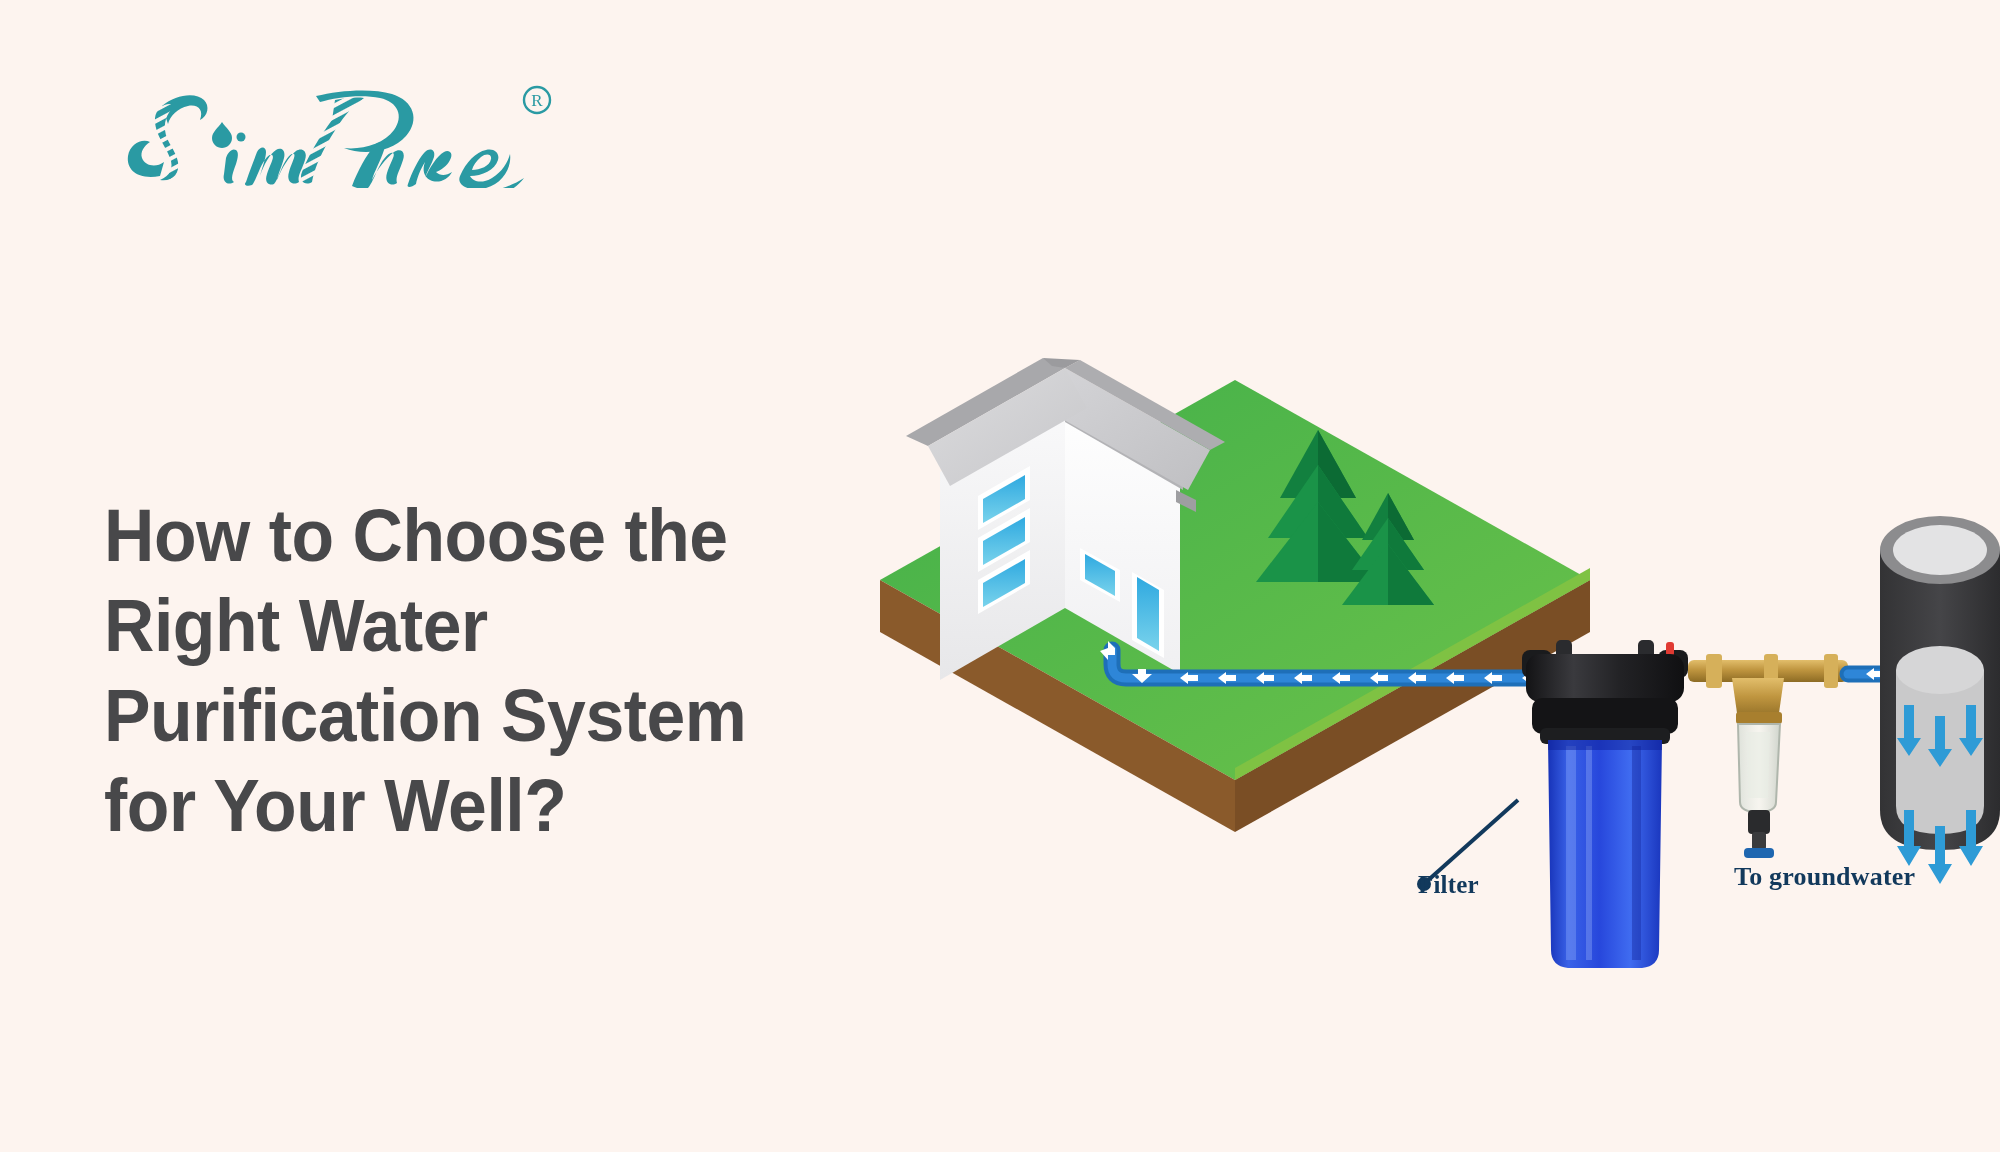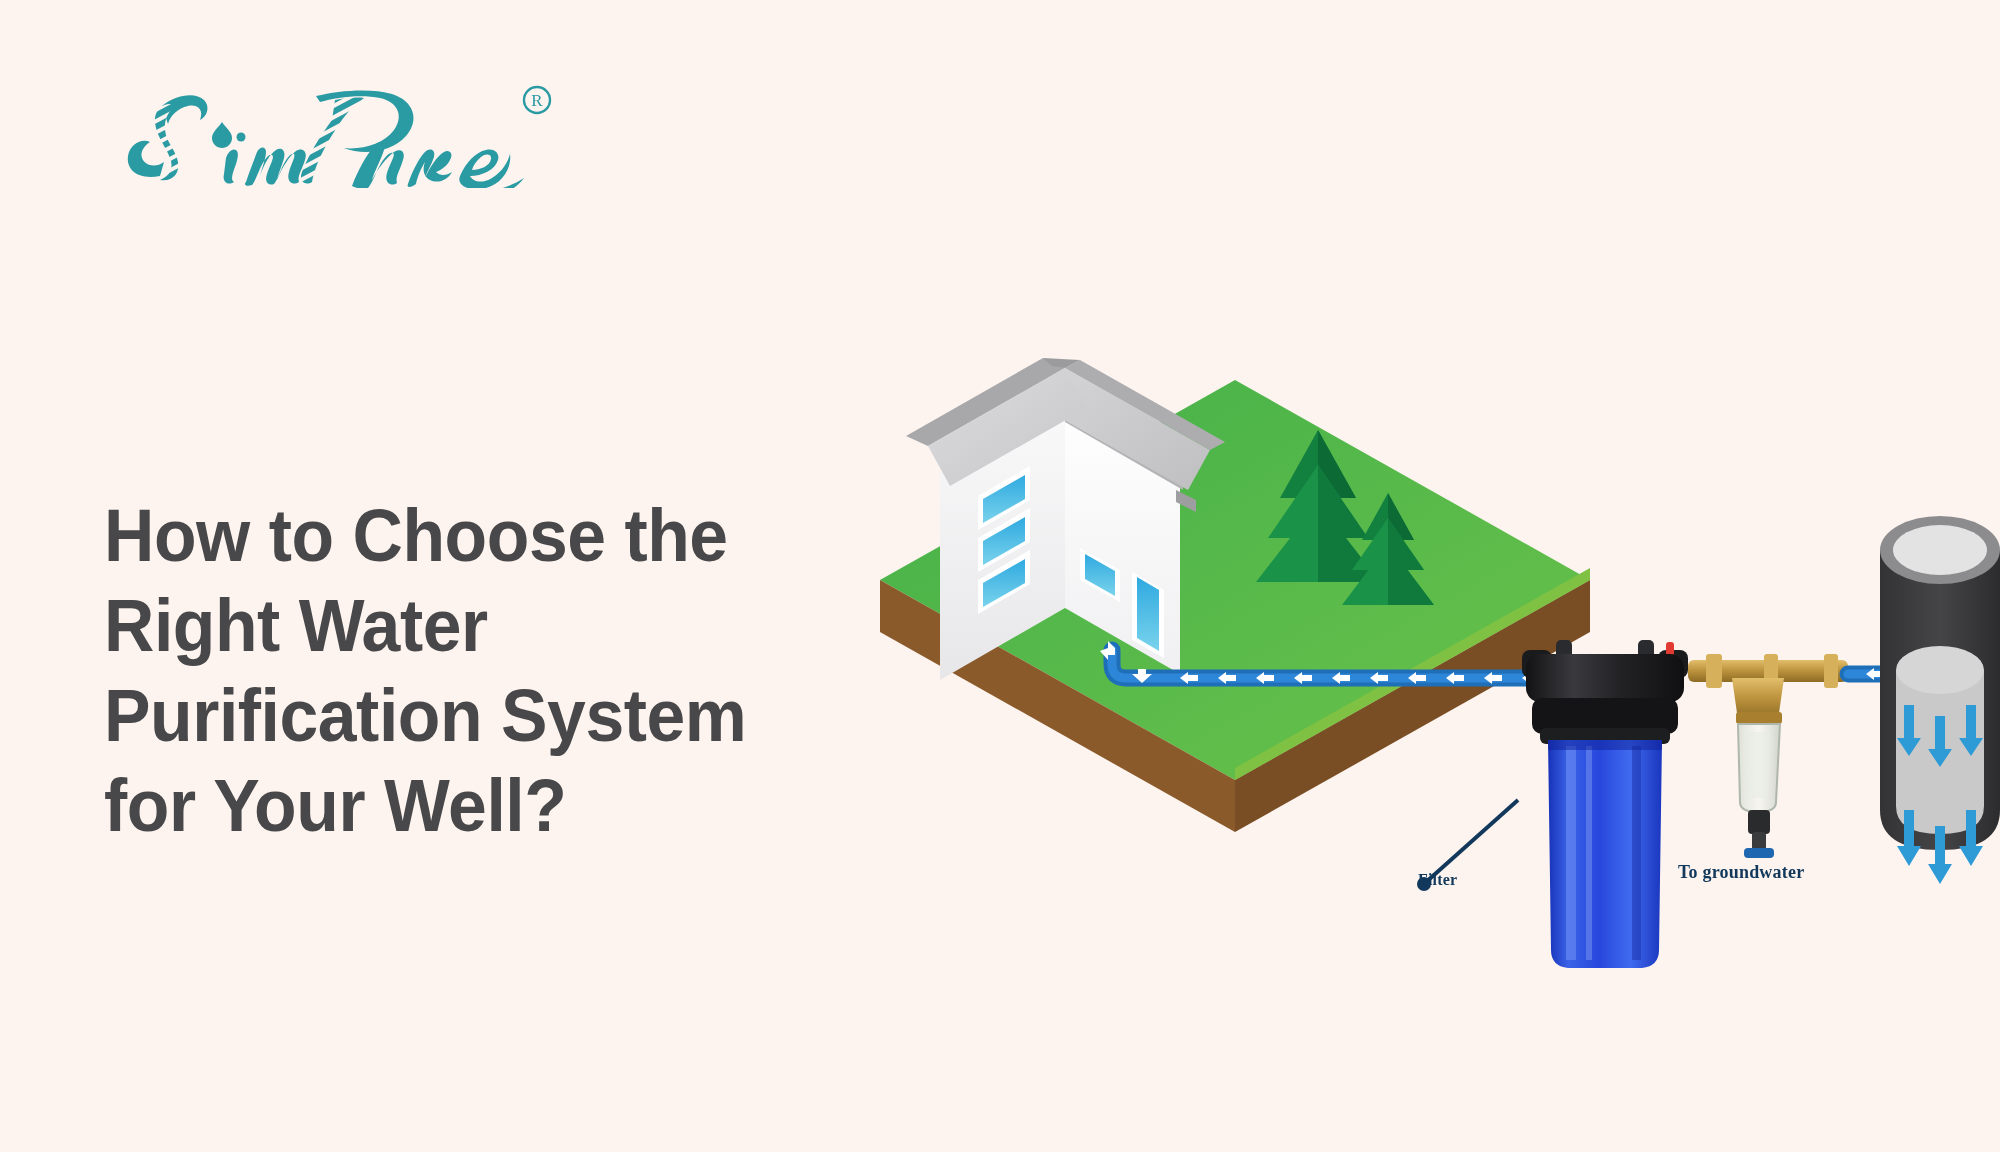--- a/index.html
+++ b/index.html
@@ -52,26 +52,26 @@
     height: 700px;
   }
   .illustration svg { display: block; width: 100%; height: 100%; overflow: visible; }
 
   
   .callout {
     position: absolute;
     color: #12395C;
     font-family: "Liberation Serif", serif;
     font-weight: bold;
-    font-size: 16px;
+    font-size: 25px;
     letter-spacing: 0.2px;
     white-space: nowrap;
   }
   .callout-filter { left: 1418px; top: 871px; }
-  .callout-ground { left: 1678px; top: 862px; font-size: 18px; }
+  .callout-ground { left: 1734px; top: 862px; font-size: 26px; }
 </style>
 </head>
 <body>
 
 <div class="banner">
 
   <div class="logo-wrap">
     <svg class="logo-svg" viewBox="0 0 460 130">
       <defs>
         <pattern id="stripe" width="6" height="10" patternUnits="userSpaceOnUse" patternTransform="rotate(-28)">

